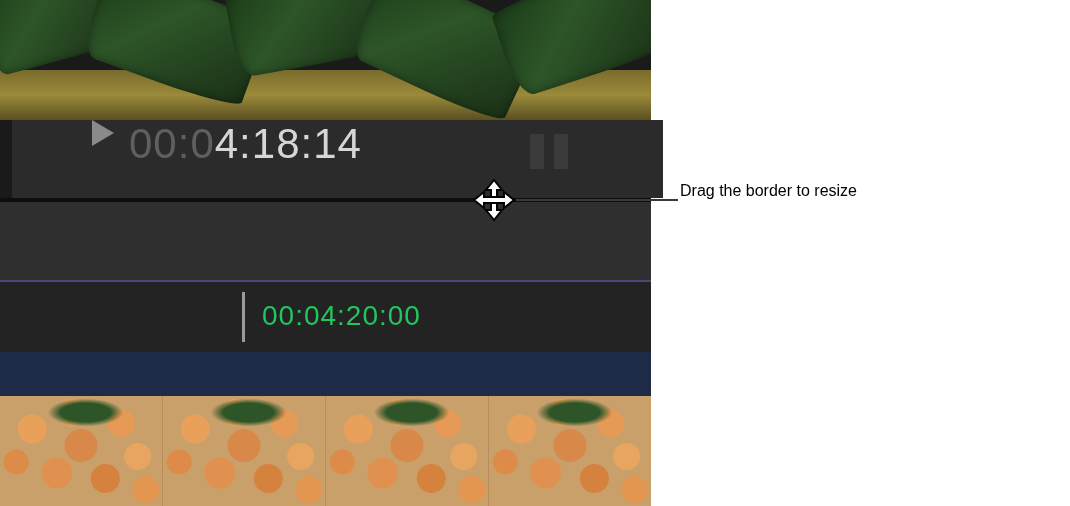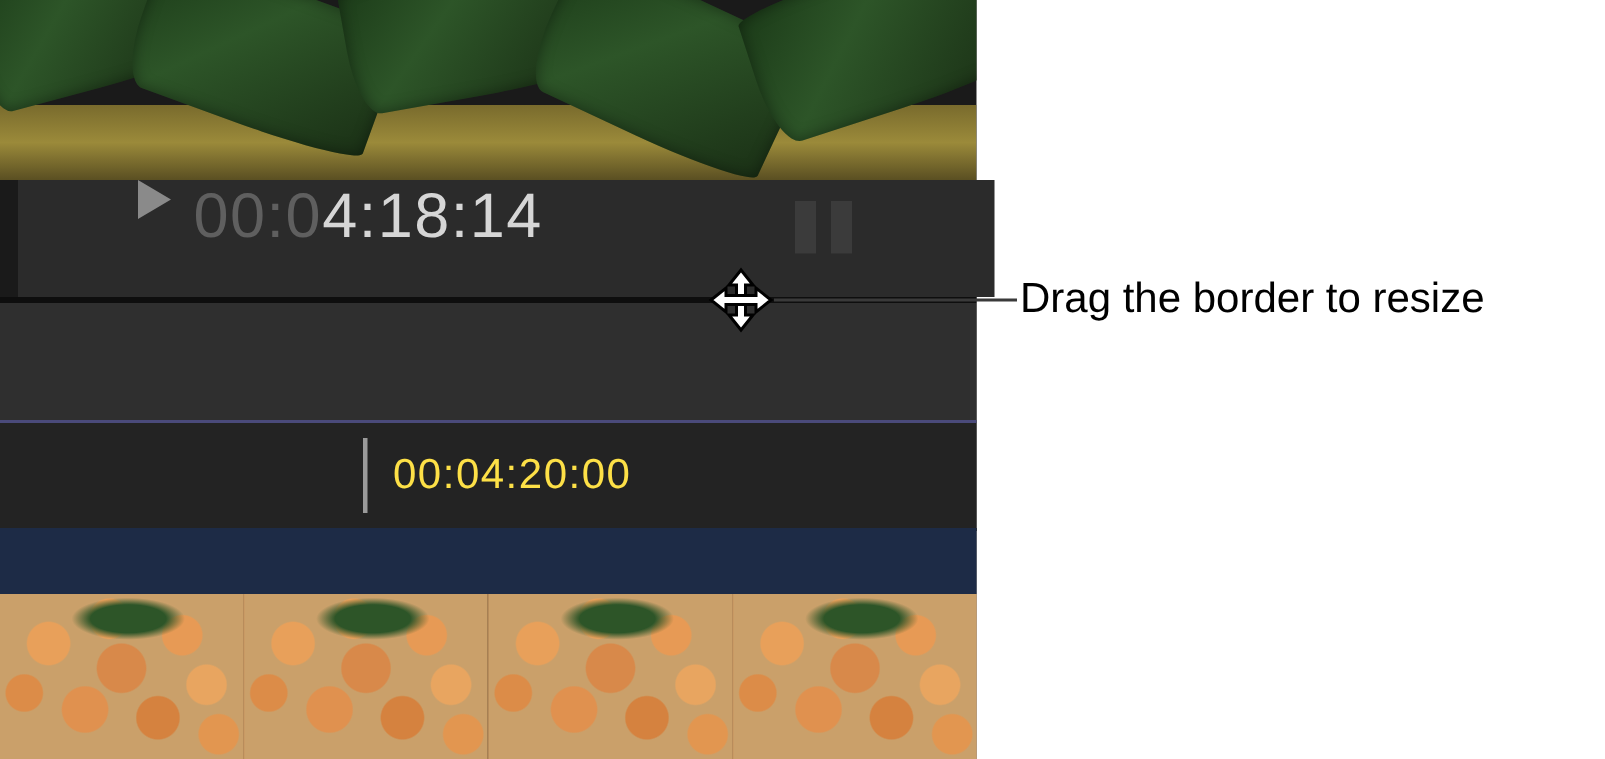--- a/index.html
+++ b/index.html
@@ -16,39 +16,39 @@
 .play{margin-left:80px;width:0;height:0;border-left:22px solid #8a8a8a;border-top:13px solid transparent;border-bottom:13px solid transparent}
 .tc{margin-left:15px;font-size:42px;letter-spacing:1px;font-weight:400}
 .tc .dim{color:#5f5f5f}
 .tc .lit{color:#d6d6d6}
 .bars{position:absolute;right:95px;top:14px;display:flex;gap:10px}
 .bars span{width:14px;height:35px;background:#3b3b3b;display:block}
 .divider{position:absolute;left:0;top:198px;width:651px;height:4px;background:#0e0e0e}
 .gap{position:absolute;left:0;top:202px;width:651px;height:78px;background:#2f2f2f}
 .ruler-wrap{position:absolute;left:0;top:280px;width:651px;height:70px;background:#232323;border-top:2px solid #4a4a7a;border-bottom:2px solid #0e0e0e}
 .ph{position:absolute;left:242px;top:10px;width:3px;height:50px;background:#9a9a9a}
-.ruler-tc{position:absolute;left:262px;top:18px;color:#fde047;font-size:28px;letter-spacing:1px}
+.ruler-tc{position:absolute;left:262px;top:18px;color:#22c55e;font-size:28px;letter-spacing:1px}
 .track-head{position:absolute;left:0;top:352px;width:651px;height:44px;background:#1d2b46}
 .filmstrip{position:absolute;left:0;top:396px;width:651px;height:110px;display:flex}
 .frame{flex:1;position:relative;overflow:hidden;background:#d9a56b}
 .frame::before{content:"";position:absolute;inset:0;background:
  radial-gradient(circle at 20% 30%,#e8a05a 0 14px,transparent 15px),
  radial-gradient(circle at 50% 45%,#d8894a 0 16px,transparent 17px),
  radial-gradient(circle at 75% 25%,#e79a55 0 13px,transparent 14px),
  radial-gradient(circle at 35% 70%,#e0914f 0 15px,transparent 16px),
  radial-gradient(circle at 65% 75%,#d5823f 0 14px,transparent 15px),
  radial-gradient(circle at 85% 55%,#e8a560 0 13px,transparent 14px),
  radial-gradient(circle at 10% 60%,#dc8c48 0 12px,transparent 13px),
  radial-gradient(circle at 90% 85%,#e29650 0 13px,transparent 14px),
  radial-gradient(circle at 45% 15%,#e8a05a 0 13px,transparent 14px),
  #caa06a}
 .frame::after{content:"";position:absolute;top:0;left:25%;width:55%;height:30%;background:radial-gradient(ellipse,#2d5528 0 40%,transparent 60%);border-radius:50%}
 .frame+.frame{border-left:1px solid rgba(0,0,0,.15)}
 .cursor{position:absolute;left:470px;top:178px;width:48px;height:44px;pointer-events:none}
-.callout{position:absolute;left:680px;top:180px;font-size:28px;line-height:1.35;color:#000}
+.callout{position:absolute;left:680px;top:180px;font-size:16px;line-height:1.35;color:#000}
 .lead{position:absolute;left:516px;top:199px;width:162px;height:2px;background:#3a3a3a}
 </style>
 </head>
 <body>
 
 <div class="stage">
 
   <div class="viewer">
     <div class="sill"></div>
     <div class="leaf l1"></div>

